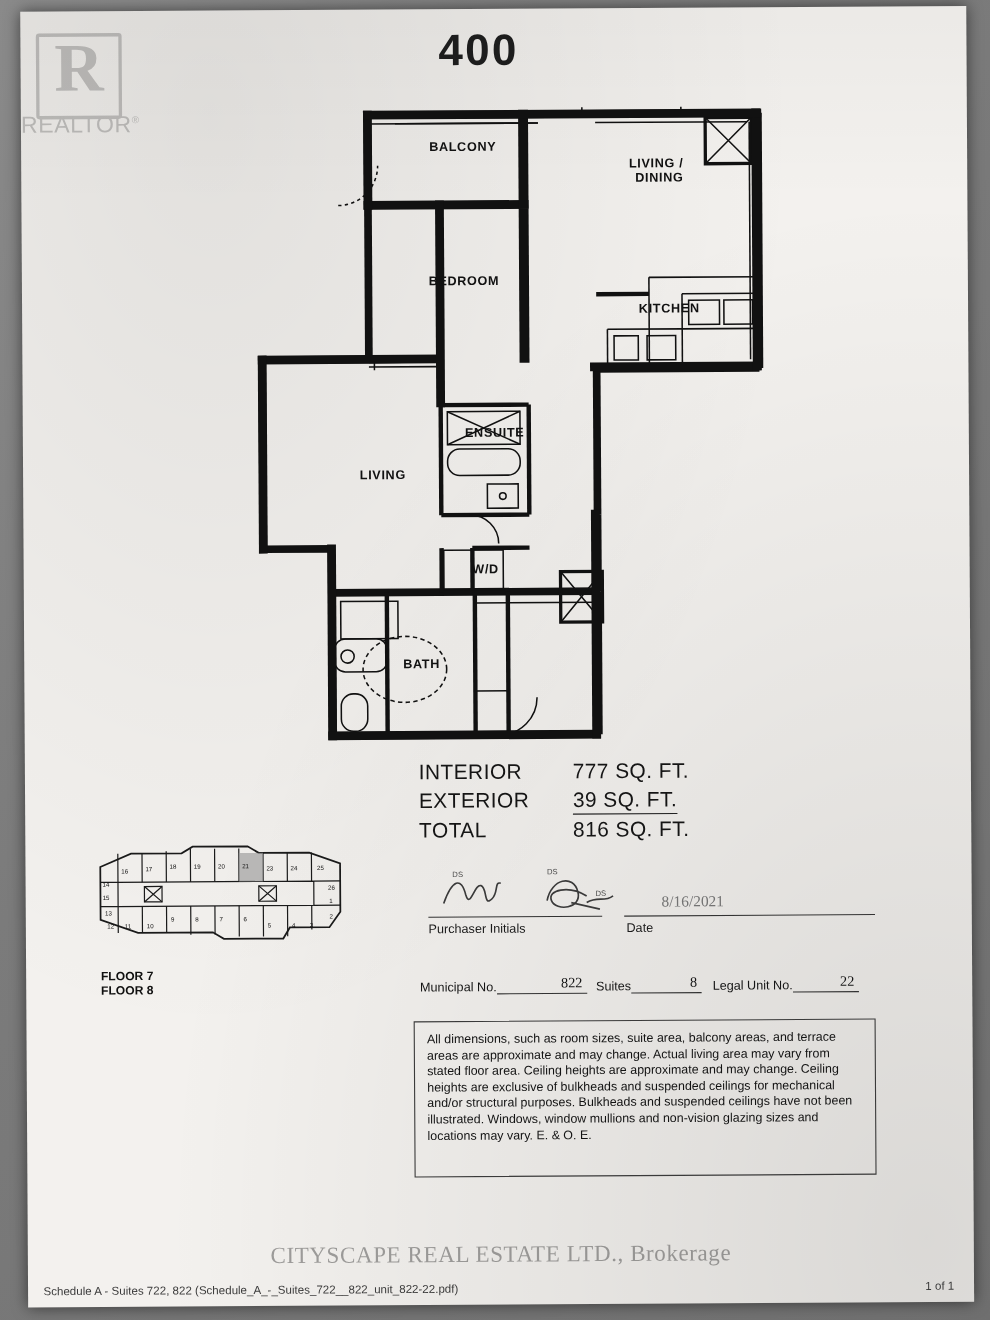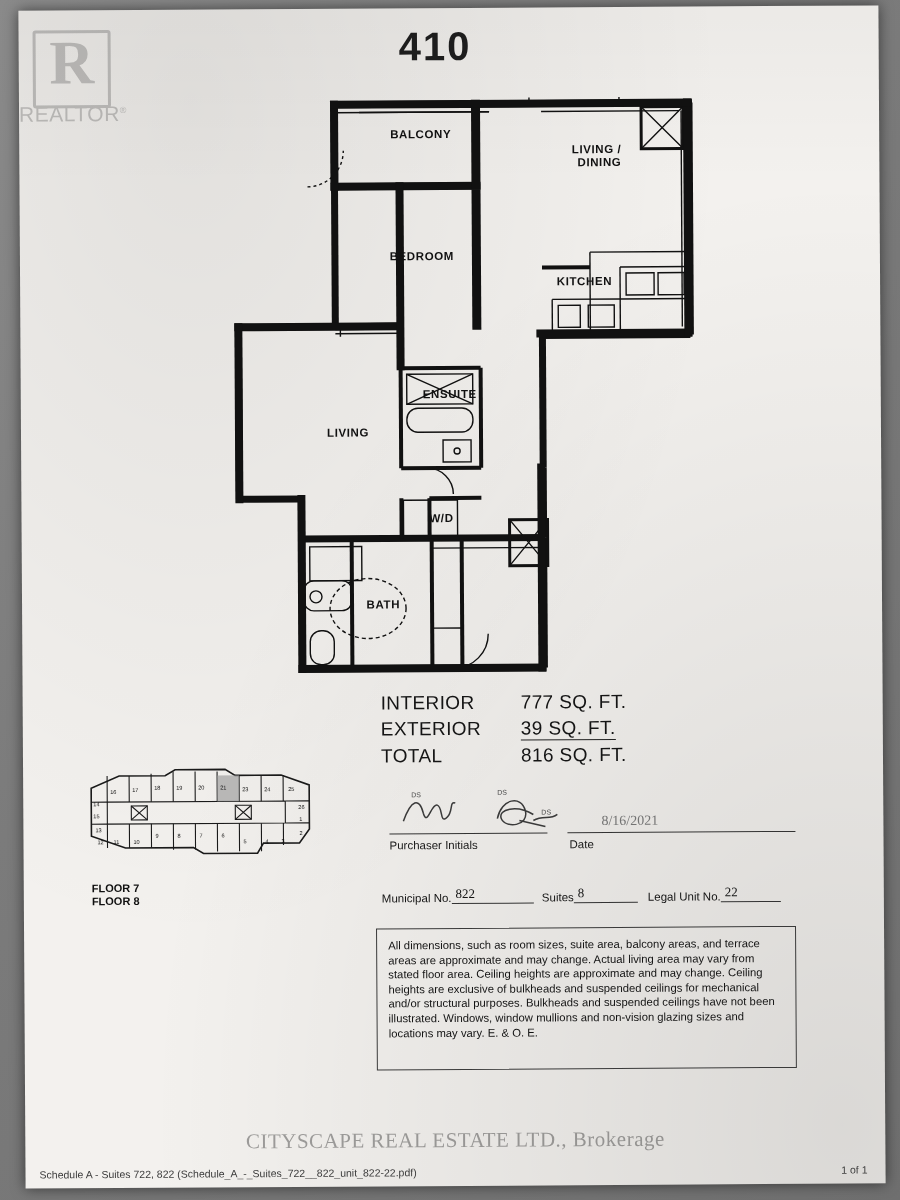--- a/index.html
+++ b/index.html
@@ -176,21 +176,21 @@
     color: #141414;
   }
   .muni-field {
     position: absolute;
     display: flex;
     align-items: flex-end;
   }
   .muni-label { white-space: nowrap; }
   .muni-value {
     border-bottom: 1px solid #333;
-    text-align: left;
+    text-align: right;
     font-family: "Liberation Serif", serif;
     font-size: 13px;
     padding: 0 4px 1px 4px;
   }
 
   
   #disclaimer {
     position: absolute;
     left: 352px;
     top: 920px;
@@ -258,21 +258,21 @@
 <div id="page">
   <div id="sheet">
 
     <div id="realtor-mark">
       <div id="realtor-box">
         <div id="realtor-r">R</div>
       </div>
       <div id="realtor-word"><span>REALTOR</span><sup>®</sup></div>
     </div>
 
-    <div id="plan-title">410</div>
+    <div id="plan-title">400</div>
 
     <div id="floorplan">
       <svg width="540" height="620" viewBox="0 0 540 620">
         <g fill="none" stroke="#111">
 
           <g stroke-width="7" stroke-linejoin="miter">
 
             <path d="M145 36 L310 36"></path>
             <path d="M145 36 L145 118"></path>
             <path d="M145 118 L290 118"></path>
@@ -382,21 +382,21 @@
             <rect x="141" y="32" width="362" height="8"></rect>
             <rect x="206" y="114" width="8" height="188"></rect>
           </g>
         </g>
       </svg>
 
       <div class="room-label" style="left:178px;top:60px;width:84px;">BALCONY</div>
       <div class="room-label" style="left:358px;top:76px;width:74px;">LIVING /
 DINING</div>
       <div class="room-label" style="left:176px;top:182px;width:88px;">BEDROOM</div>
-      <div class="room-label" style="left:346px;top:208px;width:76px;">KITCHEN</div>
+      <div class="room-label" style="left:370px;top:208px;width:76px;">KITCHEN</div>
       <div class="room-label" style="left:212px;top:320px;width:74px;">ENSUITE</div>
       <div class="room-label" style="left:98px;top:358px;width:80px;">LIVING</div>
       <div class="room-label" style="left:218px;top:444px;width:44px;">W/D</div>
       <div class="room-label" style="left:158px;top:530px;width:50px;">BATH</div>
     </div>
 
     <div id="specs">
       <div class="spec-row">
         <div class="spec-key">INTERIOR</div>
         <div class="spec-val">777 SQ. FT.</div>

